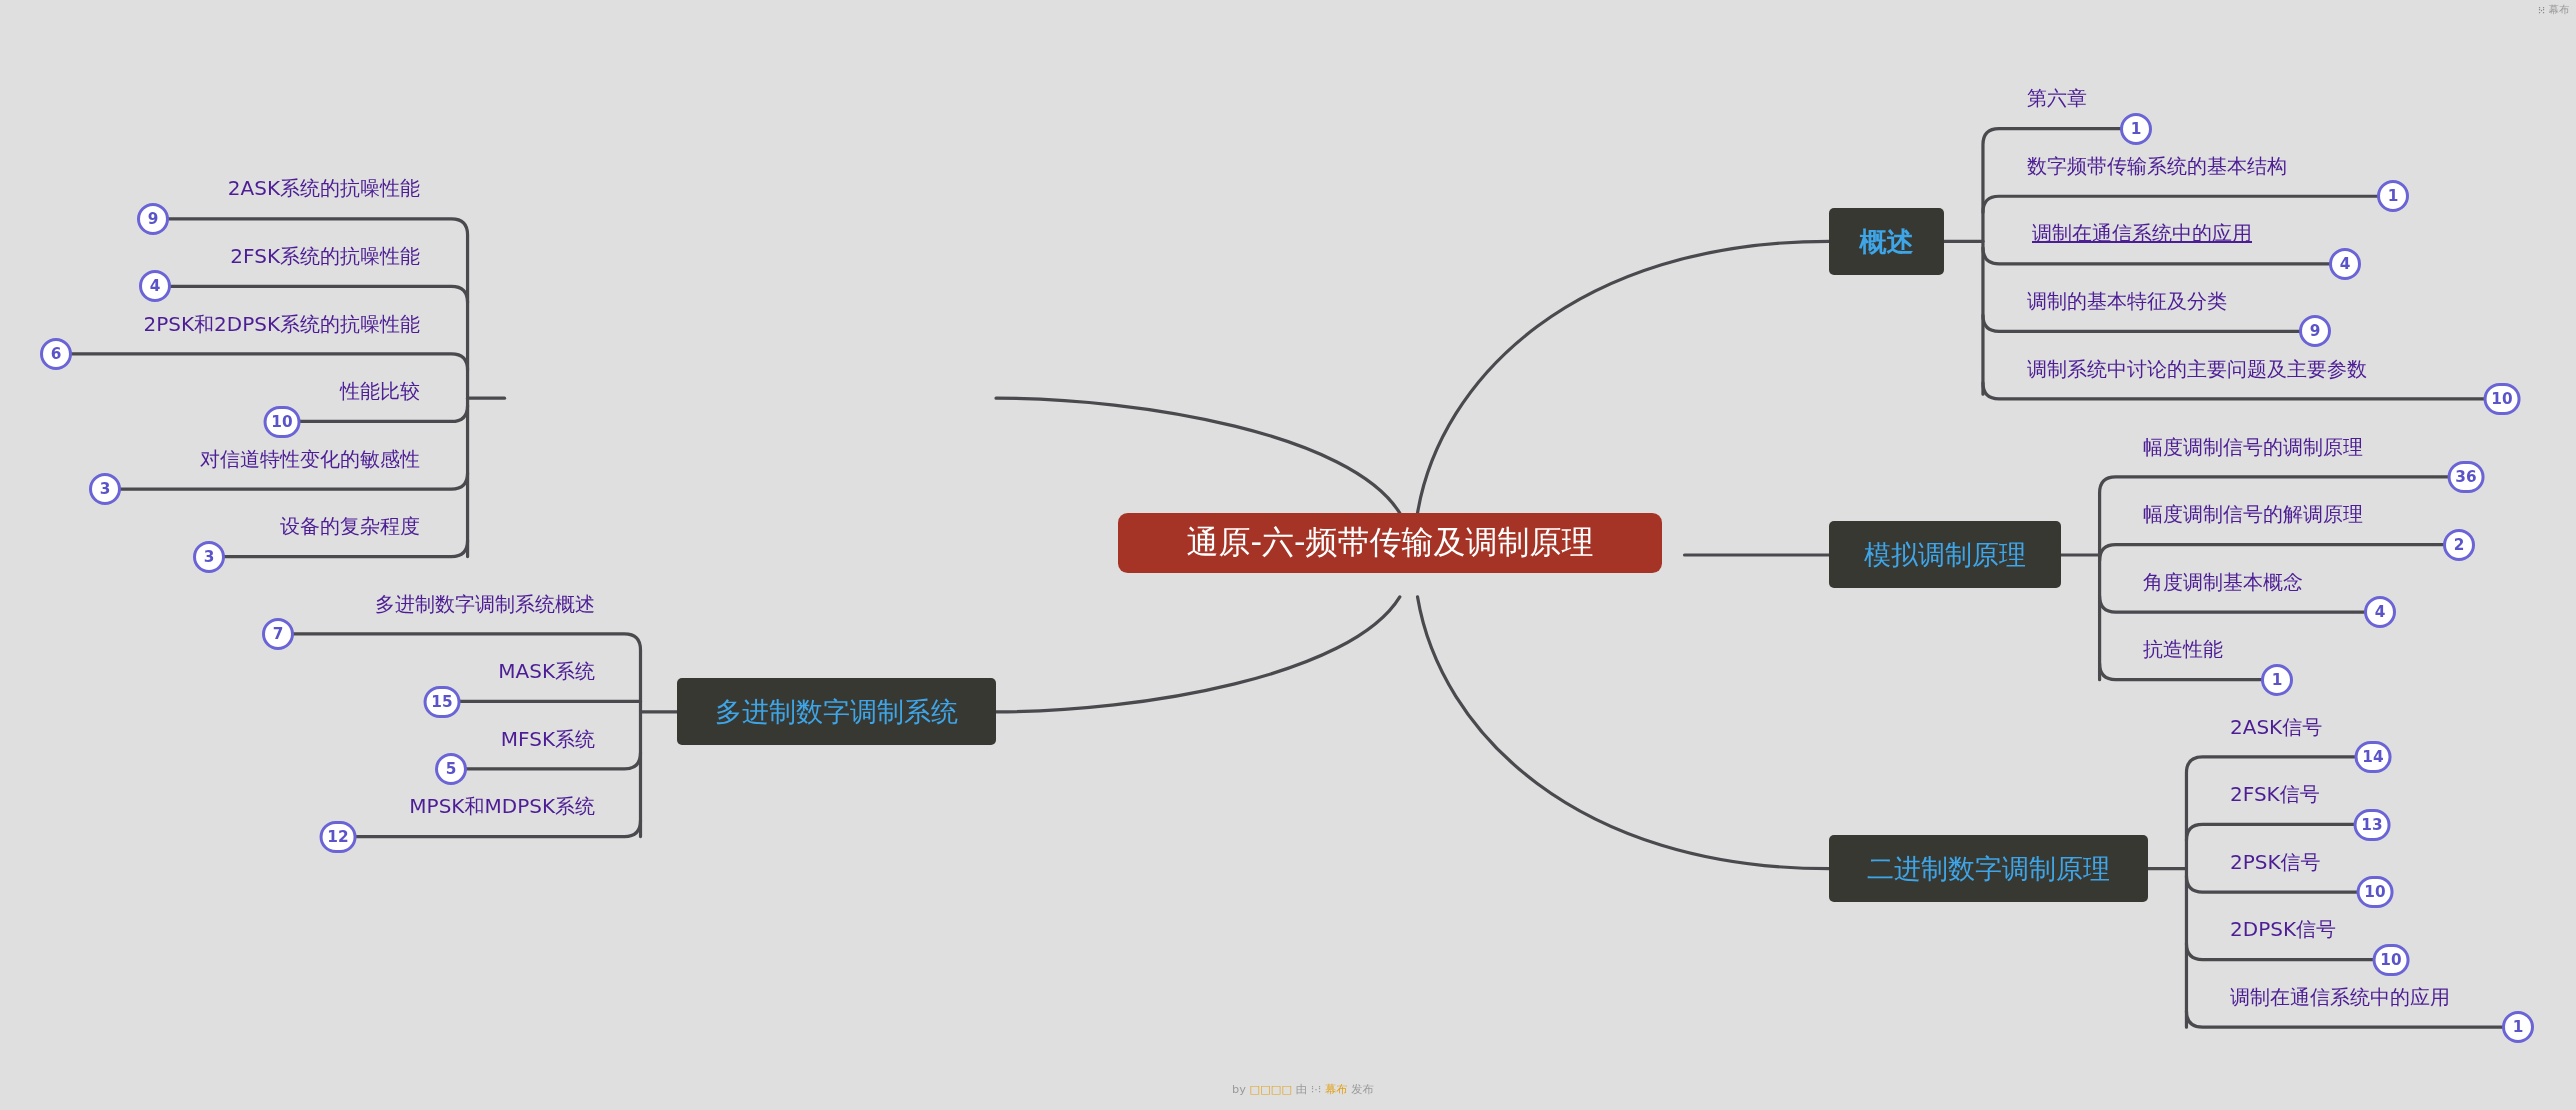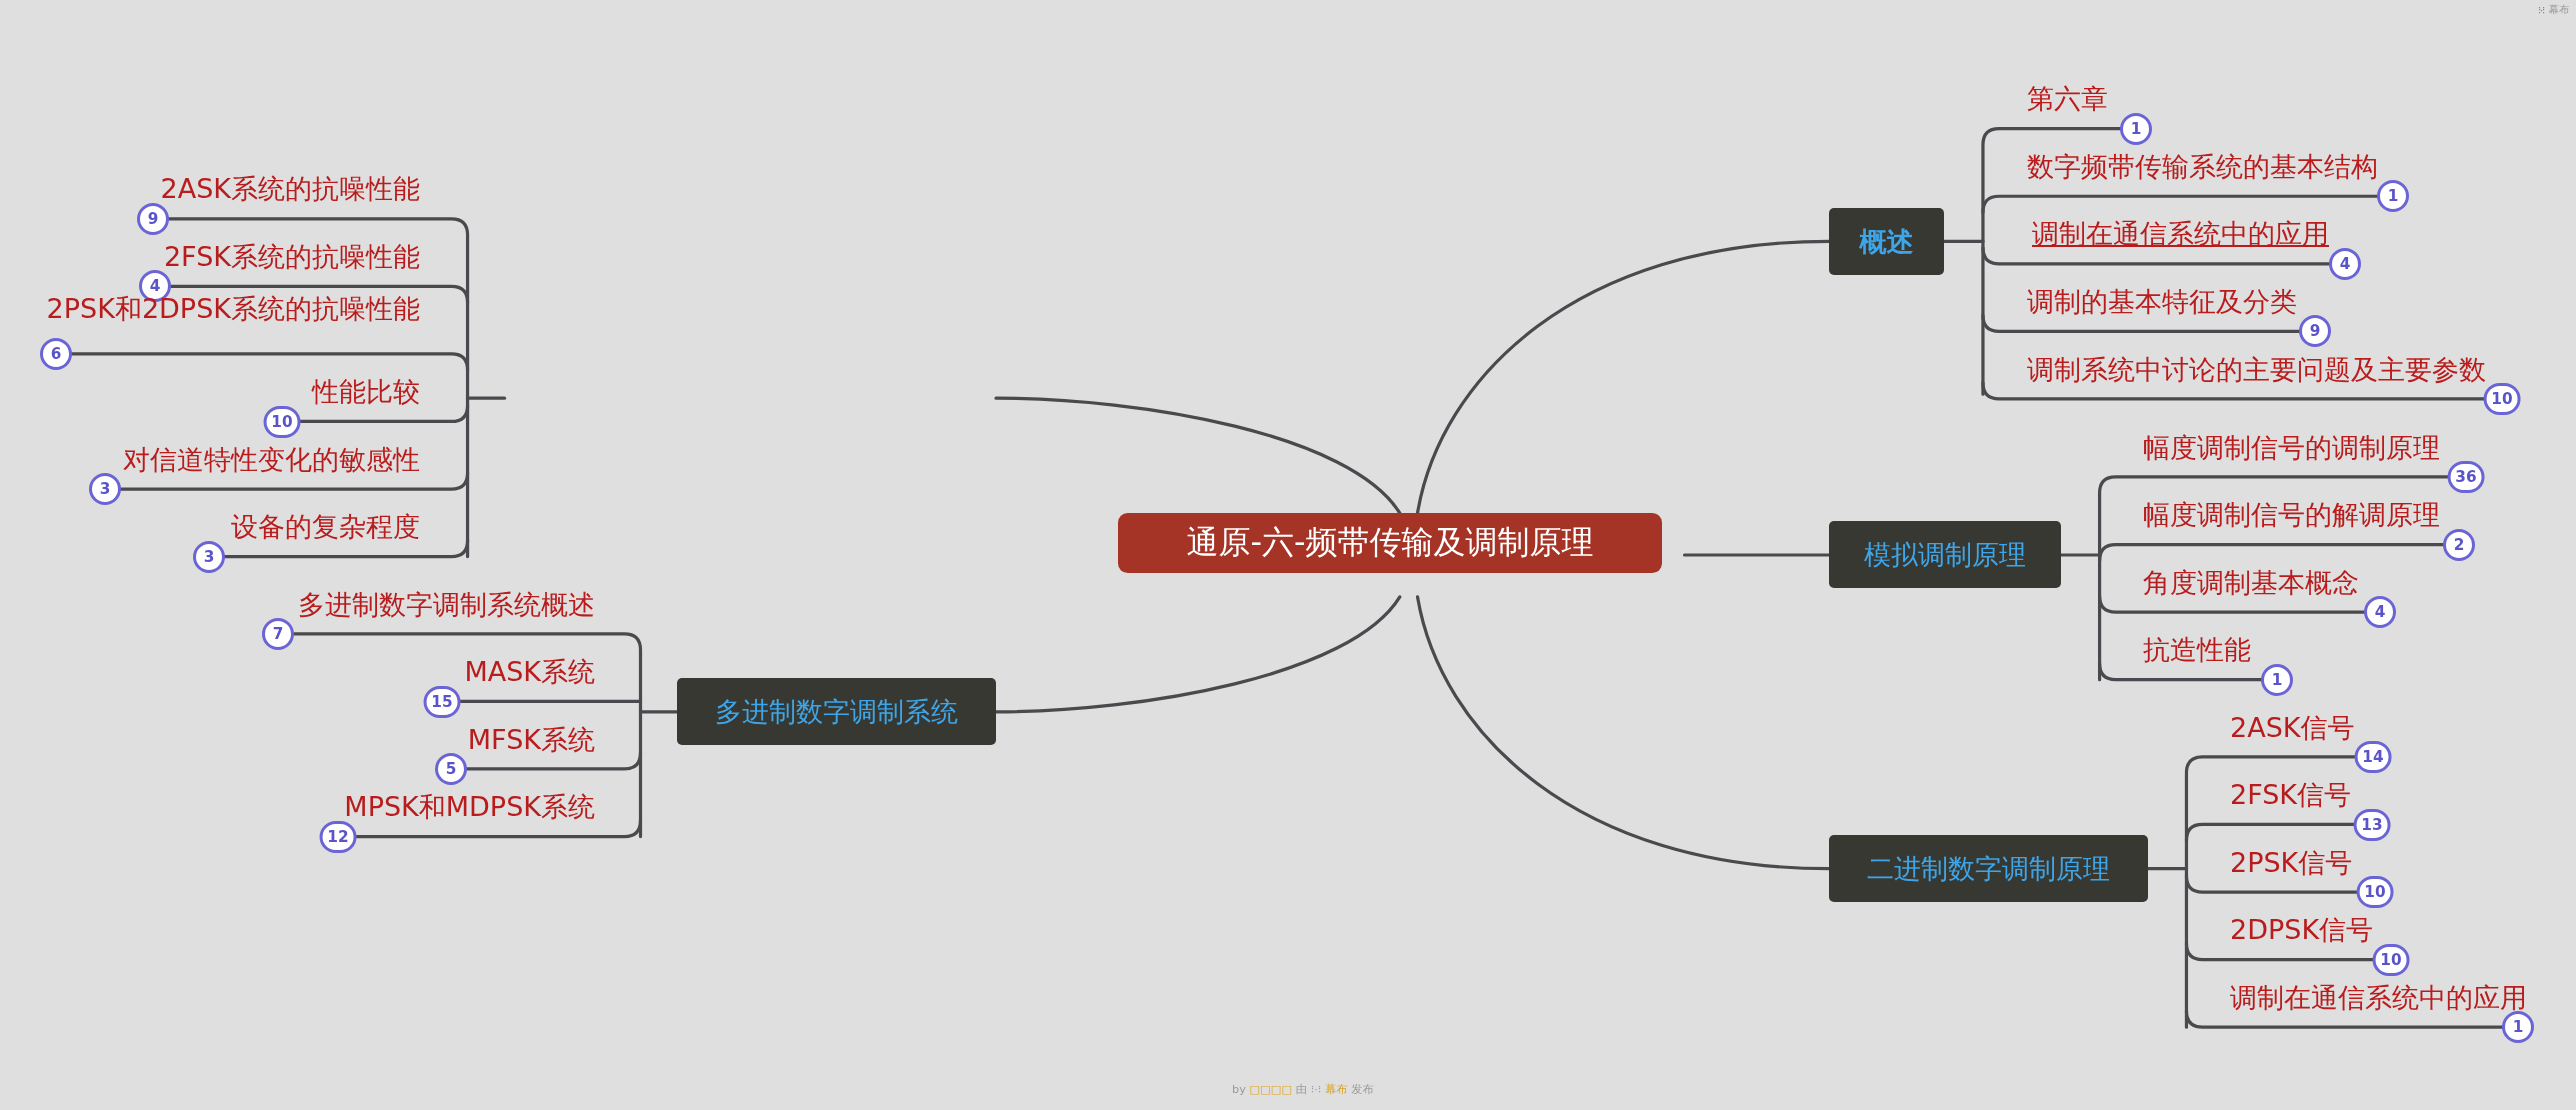--- a/index.html
+++ b/index.html
@@ -20,21 +20,21 @@
   }
   .branch {
     position: absolute; box-sizing: border-box;
     background: #383833; color: #3ea6e8;
     border-radius: 5px;
     display: flex; align-items: center; justify-content: center;
     font-size: 27px; white-space: nowrap;
   }
   .branch.bold { font-weight: bold; }
   .leaf {
-    position: absolute; color: #b91c1c; font-size: 27px; white-space: nowrap;
+    position: absolute; color: #4c1d95; font-size: 20px; white-space: nowrap;
     line-height: 27px;
   }
   .leaf.right-side { text-align: right; }
   .badge {
     position: absolute; box-sizing: border-box;
     height: 32px; min-width: 32px; padding: 0 4.8px;
     border: 3.2px solid #6a64d6; border-radius: 16px; background: #ffffff;
     color: #5a54c8; font-size: 15.3px; font-weight: bold;
     display: flex; align-items: center; justify-content: center;
     transform: translate(-50%, -50%);
@@ -174,21 +174,21 @@
     </div>
 
   <div class="leaf right-side" style="right:2156px; top:175px;"><span>2ASK系统的抗噪性能</span></div>
   <div class="badge" style="left:153px; top:219px;">
       <span>9</span>
     </div>
   <div class="leaf right-side" style="right:2156px; top:243px;"><span>2FSK系统的抗噪性能</span></div>
   <div class="badge" style="left:155px; top:286px;">
       <span>4</span>
     </div>
-  <div class="leaf right-side" style="right:2156px; top:295px;"><span>2PSK和2DPSK系统的抗噪性能</span></div>
+  <div class="leaf right-side" style="right:2156px; top:311px;"><span>2PSK和2DPSK系统的抗噪性能</span></div>
   <div class="badge" style="left:56px; top:354px;">
       <span>6</span>
     </div>
   <div class="leaf right-side" style="right:2156px; top:378px;"><span>性能比较</span></div>
   <div class="badge" style="left:282px; top:422px;">
       <span>10</span>
     </div>
   <div class="leaf right-side" style="right:2156px; top:446px;"><span>对信道特性变化的敏感性</span></div>
   <div class="badge" style="left:105px; top:489px;">
       <span>3</span>

